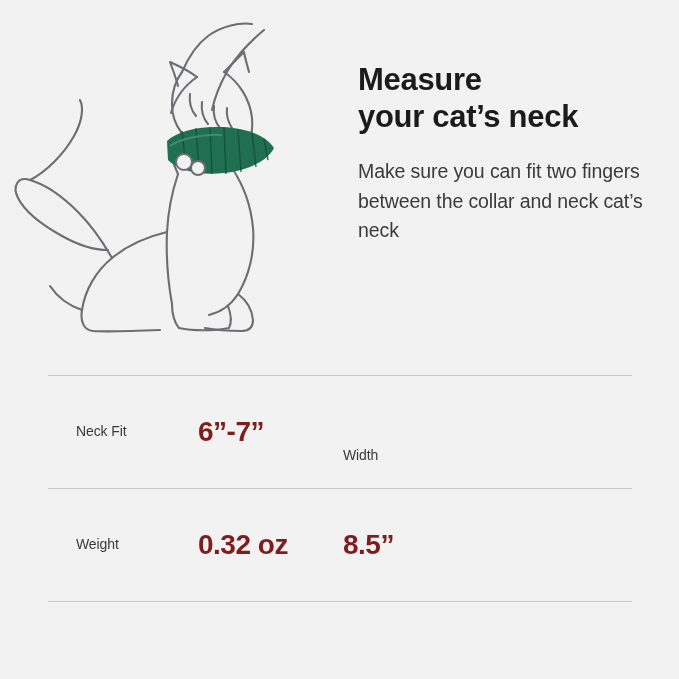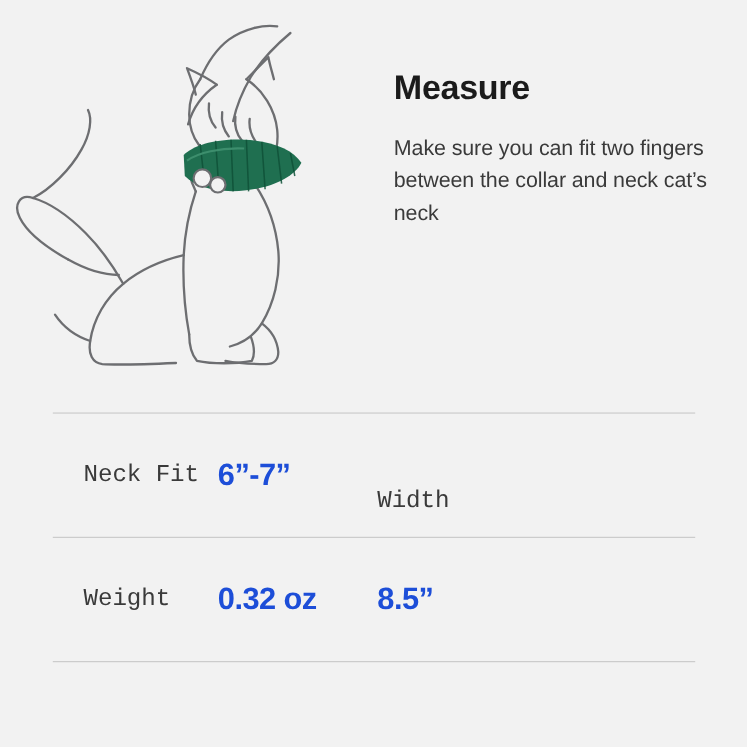--- a/index.html
+++ b/index.html
@@ -71,30 +71,29 @@
   .spec-row {
     display: flex;
     align-items: center;
     height: 112px;
   }
   .cell {
     display: flex;
     align-items: center;
   }
   .cell-label {
-    font-size: 22px;
+    font-size: 14px;
     color: #3a3a3a;
     line-height: 1.28;
     letter-spacing: -0.1px;
-    font-family: Liberation Mono, monospace;
   }
   .cell-value {
     font-size: 28px;
     font-weight: bold;
-    color: #1d4ed8;
+    color: #7f1d1d;
     letter-spacing: -0.5px;
   }
   .col-a { width: 150px; padding-left: 28px; box-sizing: border-box; }
   .col-b { width: 145px; }
   .col-c { width: 130px; margin-top: 48px; }
   .col-d { width: 140px; }
 </style>
 </head>
 <body>
 
@@ -157,20 +156,21 @@
 
         <circle cx="184" cy="162" r="8" fill="#f2f2f2" stroke="#6d6e71" stroke-width="2"></circle>
         <circle cx="198" cy="168" r="7" fill="#f2f2f2" stroke="#6d6e71" stroke-width="2"></circle>
       </g>
     </svg>
   </div>
 
   <div class="headings">
     <h1 class="title">
       <span>Measure</span><br>
+      <span>your cat’s neck</span>
     </h1>
     <p class="subtitle">Make sure you can fit two fingers between the collar and neck cat’s neck</p>
   </div>
 
   <div class="specs">
     <div class="rule"></div>
 
     <div class="spec-row">
       <div class="cell col-a">
         <span class="cell-label">Neck Fit</span>

